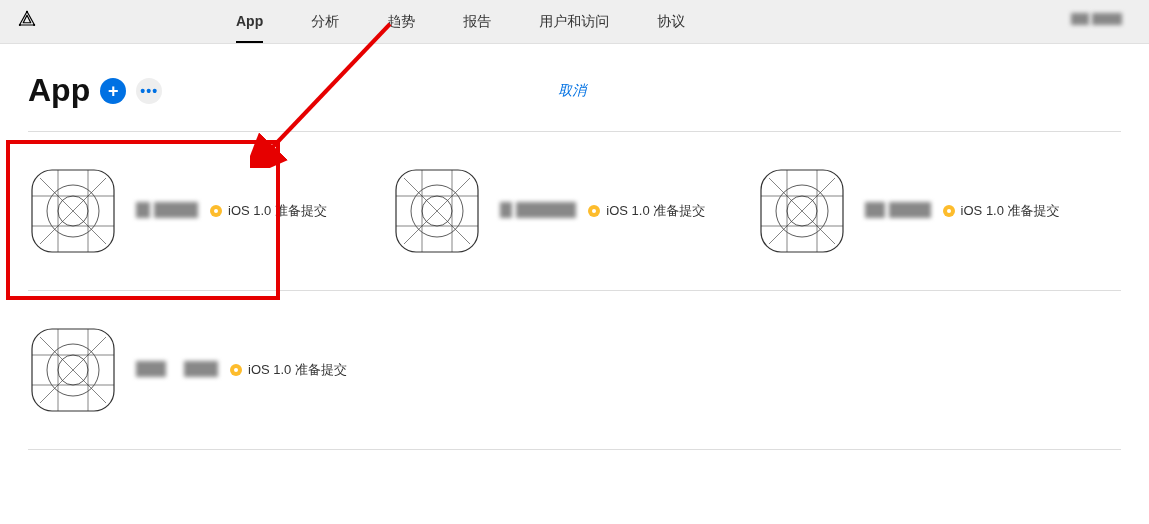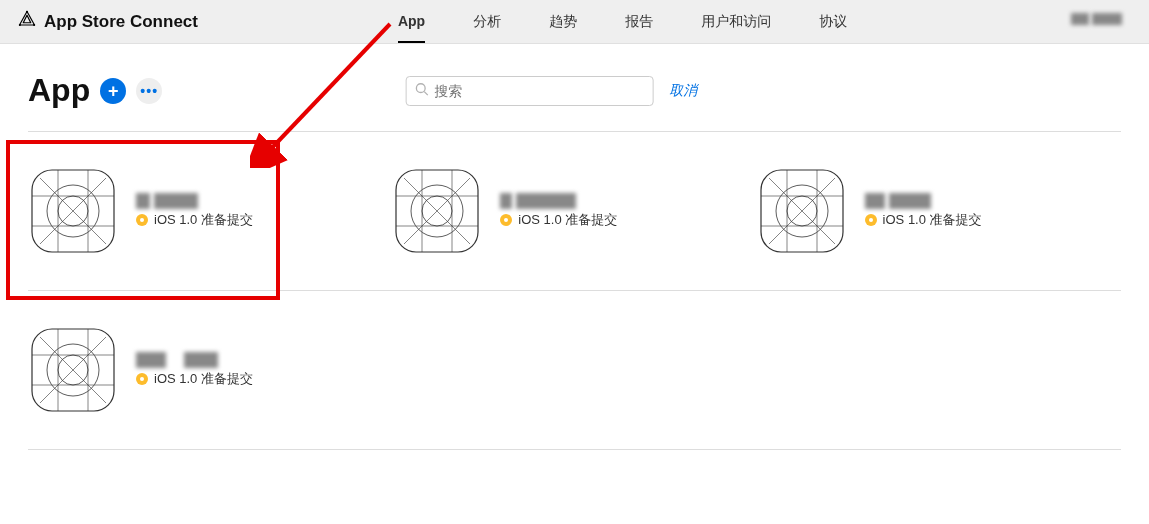--- a/index.html
+++ b/index.html
@@ -24,21 +24,21 @@
     .search-box svg { width:14px; height:14px; opacity:.5; }
     .search-box input { border:none; outline:none; flex:1; font-size:14px; color:#333; background:transparent; }
     .cancel { color:#0071e3; font-size:14px; cursor:pointer;font-style:italic; }
     
     .apps-grid { display:flex; flex-wrap: wrap; gap: 0; }
     .row-sep { border-top: 1px solid #ddd; width: 100%; margin-top: 0; }
     .app-row { display:flex; width:100%; padding: 34px 0; }
     .app-card { display:flex; align-items:center; gap:18px; width:33.33%; cursor:pointer; }
     .app-icon { width:90px; height:90px; }
     .app-icon svg { width:100%; height:100%; }
-    .app-meta { display:flex; flex-direction:column; gap:2px; }
+    .app-meta { display:flex; flex-direction:row; gap:12px; }
     .app-name-blur { display:flex; gap:4px; }
     .status-line { display:flex; align-items:center; gap:6px; font-size:13px; color:#333; }
     .status-dot { width:12px; height:12px; border-radius:50%; background:#fdbc2c; display:inline-flex; align-items:center; justify-content:center; }
     .status-dot::after { content:""; width:4px; height:4px; background:#fff; border-radius:50%; }
     
     
     .annotation { position:absolute; pointer-events:none; }
     .red-box { position:absolute; border:4px solid #e60000; }
     .arrow-svg { position:absolute; }
   </style>
@@ -64,21 +64,20 @@
 <div class="topbar">
   <div class="brand">
     <span>
       <svg viewBox="0 0 24 24">
           <path d="M12 2 L22 20 H2 Z M12 7 L17 17 H7 Z" fill="none" stroke="#000" stroke-width="1.6" stroke-linejoin="round"></path>
           <circle cx="12" cy="2.5" r="1.4" fill="#000"></circle>
           <circle cx="2.5" cy="20" r="1.4" fill="#000"></circle>
           <circle cx="21.5" cy="20" r="1.4" fill="#000"></circle>
         </svg>
     </span>
-    <span>App Store Connect</span>
   </div>
   <div class="nav">
     <span class="nav-item active">App</span>
     <span class="nav-item">分析</span>
     <span class="nav-item">趋势</span>
     <span class="nav-item">报告</span>
     <span class="nav-item">用户和访问</span>
     <span class="nav-item">协议</span>
   </div>
   <div class="user-area">
@@ -90,29 +89,20 @@
 <div class="page">
   <div class="page-header">
     <span class="page-title">App</span>
     <span class="circ-btn circ-add">
       <span>+</span>
     </span>
     <span class="circ-btn circ-more">
       <span>•••</span>
     </span>
     <div class="search-wrap">
-      <div class="search-box">
-        <span>
-          <svg viewBox="0 0 16 16">
-              <circle cx="7" cy="7" r="5" fill="none" stroke="#666" stroke-width="1.5"></circle>
-              <line x1="11" y1="11" x2="15" y2="15" stroke="#666" stroke-width="1.5"></line>
-            </svg>
-        </span>
-        <input type="text" placeholder="搜索" style="">
-      </div>
       <span class="cancel">取消</span>
     </div>
   </div>
 
   <div class="apps-grid">
     <div class="app-row">
 
       <div class="app-card">
         <div class="app-icon"><svg viewBox="0 0 90 90">
               <use href="#app-placeholder-path"></use>

